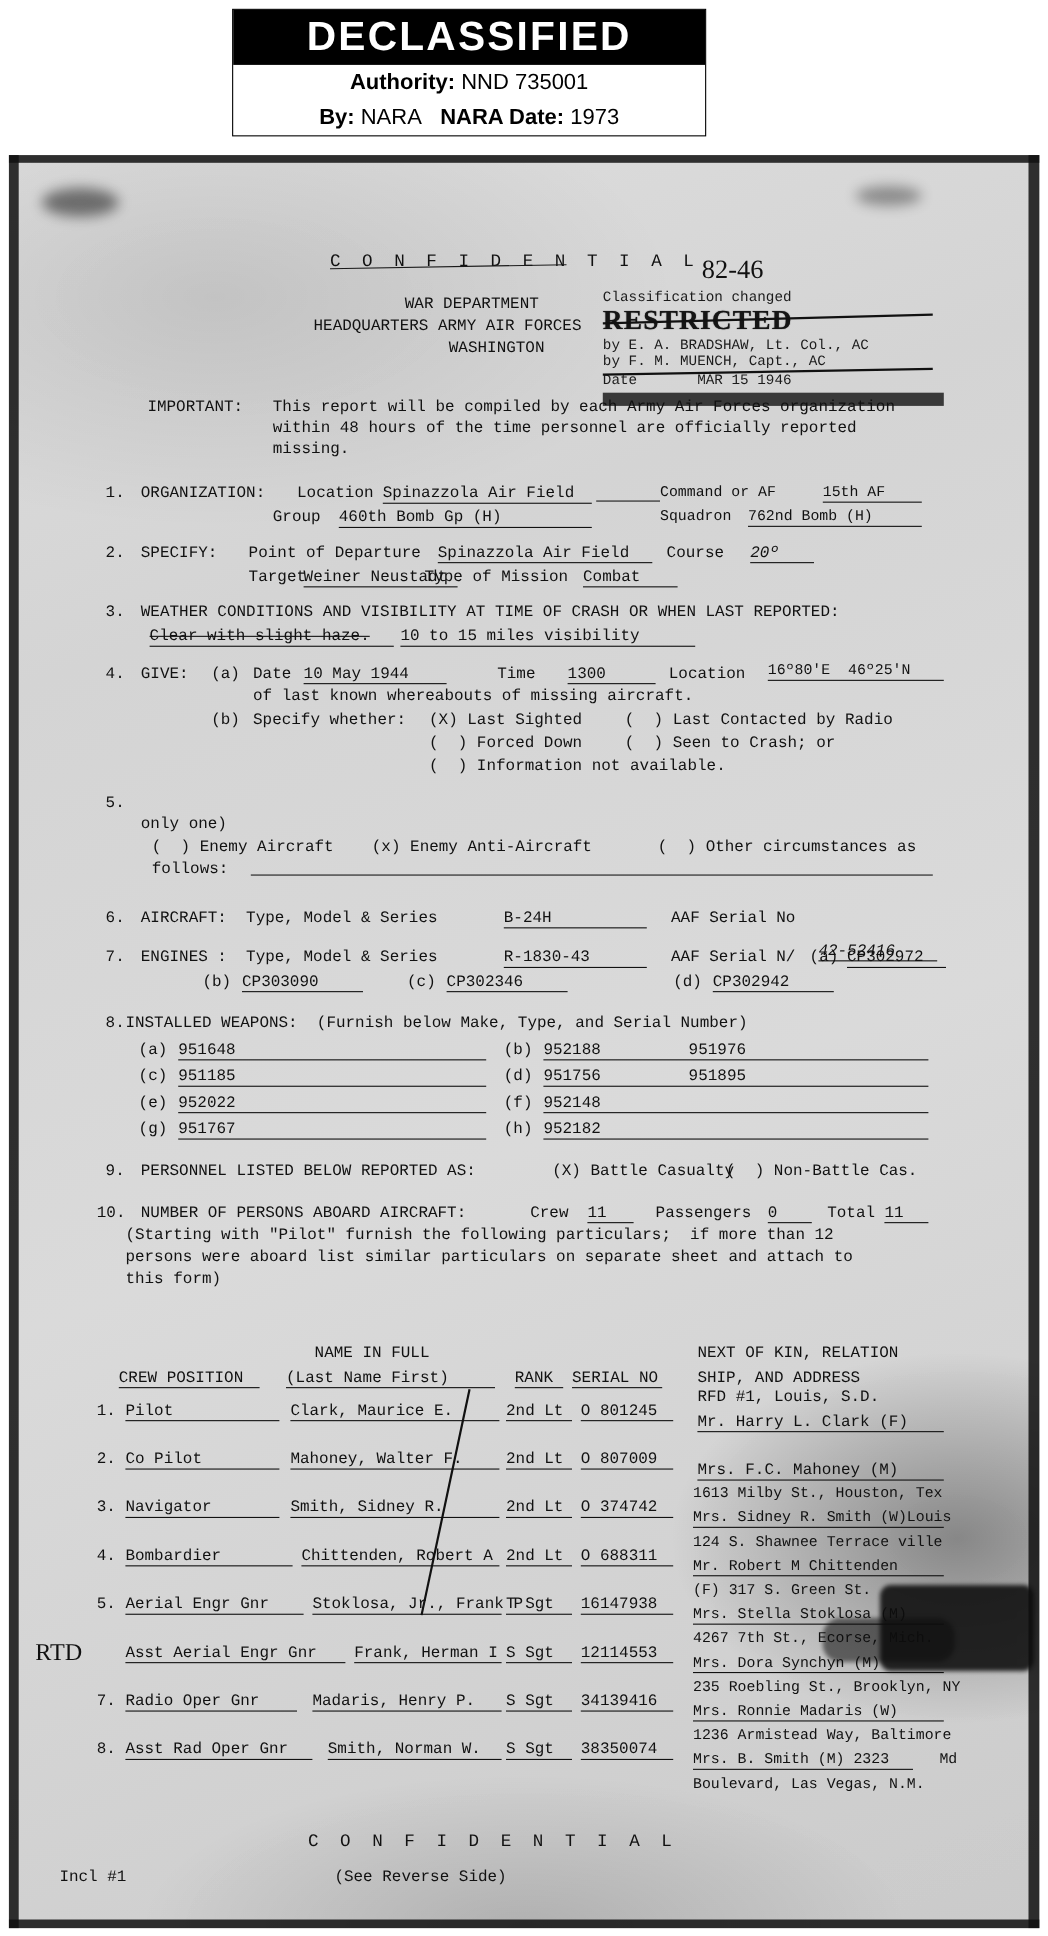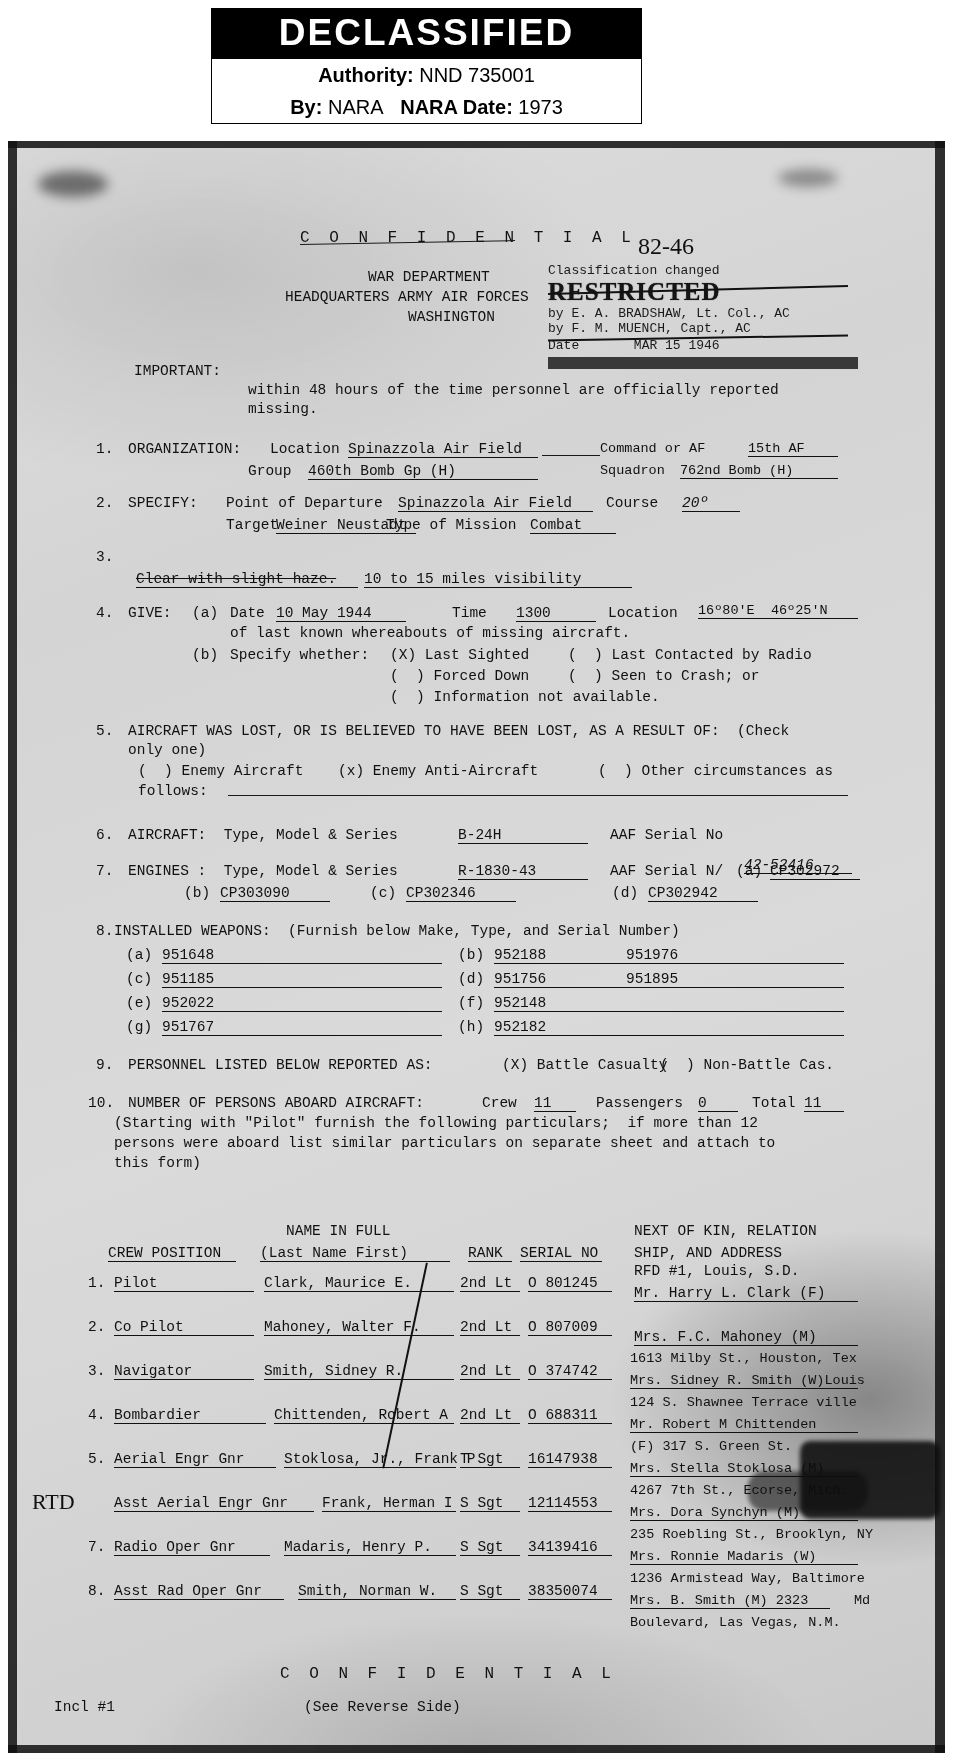--- a/index.html
+++ b/index.html
@@ -104,20 +104,21 @@
         <span>Date</span>
         &nbsp;&nbsp;&nbsp;&nbsp;&nbsp;
         <span>MAR 15 1946</span>
       </div>
     </div>
     <div class="strike-thru"></div>
     <div class="strike-thru2"></div>
     <div class="stamp-heavy"></div>
 
     <div class="txt t14" style="left:126px;top:222px;">IMPORTANT:</div>
+    <div class="txt t14" style="left:240px;top:222px;">This report will be compiled by each Army Air Forces organization</div>
     <div class="txt t14" style="left:240px;top:241px;">within 48 hours of the time personnel are officially reported</div>
     <div class="txt t14" style="left:240px;top:260px;">missing.</div>
 
     <div class="txt t14" style="left:88px;top:300px;">1.</div>
     <div class="txt t14" style="left:120px;top:300px;">ORGANIZATION:</div>
     <div class="txt t14" style="left:262px;top:300px;">Location</div>
     <div class="txt t14 u" style="left:340px;top:300px;width:190px;">Spinazzola Air Field</div>
     <div class="txt t14" style="left:240px;top:322px;">Group</div>
     <div class="txt t14 u" style="left:300px;top:322px;width:230px;">460th Bomb Gp (H)</div>
     <div class="txt t13" style="left:592px;top:300px;">Command or AF</div>
@@ -131,20 +132,21 @@
     <div class="txt t14" style="left:218px;top:354px;">Point of Departure</div>
     <div class="txt t14 u" style="left:390px;top:354px;width:195px;">Spinazzola Air Field</div>
     <div class="txt t14" style="left:598px;top:354px;">Course</div>
     <div class="txt t14 u" style="left:674px;top:354px;width:58px;font-style:italic;">20º</div>
     <div class="txt t14" style="left:218px;top:376px;">Target</div>
     <div class="txt t14 u" style="left:268px;top:376px;width:140px;">Weiner Neustadt</div>
     <div class="txt t14" style="left:378px;top:376px;">Type of Mission</div>
     <div class="txt t14 u" style="left:522px;top:376px;width:86px;">Combat</div>
 
     <div class="txt t14" style="left:88px;top:408px;">3.</div>
+    <div class="txt t14" style="left:120px;top:408px;">WEATHER CONDITIONS AND VISIBILITY AT TIME OF CRASH OR WHEN LAST REPORTED:</div>
     <div class="txt t14 stk u" style="left:128px;top:430px;width:222px;">Clear with slight haze.</div>
     <div class="txt t14 u" style="left:356px;top:430px;width:268px;">10 to 15 miles visibility</div>
 
     <div class="txt t14" style="left:88px;top:464px;">4.</div>
     <div class="txt t14" style="left:120px;top:464px;">GIVE:</div>
     <div class="txt t14" style="left:184px;top:464px;">(a)</div>
     <div class="txt t14" style="left:222px;top:464px;">Date</div>
     <div class="txt t14 u" style="left:268px;top:464px;width:130px;">10 May 1944</div>
     <div class="txt t14" style="left:444px;top:464px;">Time</div>
     <div class="txt t14 u" style="left:508px;top:464px;width:80px;">1300</div>
@@ -153,21 +155,20 @@
     <div class="txt t14" style="left:222px;top:484px;">of last known whereabouts of missing aircraft.</div>
     <div class="txt t14" style="left:184px;top:506px;">(b)</div>
     <div class="txt t14" style="left:222px;top:506px;">Specify whether:</div>
     <div class="txt t14" style="left:382px;top:506px;">(X) Last Sighted</div>
     <div class="txt t14" style="left:560px;top:506px;">(  ) Last Contacted by Radio</div>
     <div class="txt t14" style="left:382px;top:527px;">(  ) Forced Down</div>
     <div class="txt t14" style="left:560px;top:527px;">(  ) Seen to Crash; or</div>
     <div class="txt t14" style="left:382px;top:548px;">(  ) Information not available.</div>
 
     <div class="txt t14" style="left:88px;top:582px;">5.</div>
-    <div class="txt t14" style="left:120px;top:582px;">AIRCRAFT WAS LOST, OR IS BELIEVED TO HAVE BEEN LOST, AS A RESULT OF:  (Check</div>
     <div class="txt t14" style="left:120px;top:601px;">only one)</div>
     <div class="txt t14" style="left:130px;top:622px;">(  ) Enemy Aircraft</div>
     <div class="txt t14" style="left:330px;top:622px;">(x) Enemy Anti-Aircraft</div>
     <div class="txt t14" style="left:590px;top:622px;">(  ) Other circumstances as</div>
     <div class="txt t14" style="left:130px;top:642px;">follows:</div>
     <div class="rule" style="left:220px;top:654px;width:620px;"></div>
 
     <div class="txt t14" style="left:88px;top:686px;">6.</div>
     <div class="txt t14" style="left:120px;top:686px;">AIRCRAFT:  Type, Model &amp; Series</div>
     <div class="txt t14 u" style="left:450px;top:686px;width:130px;">B-24H</div>

